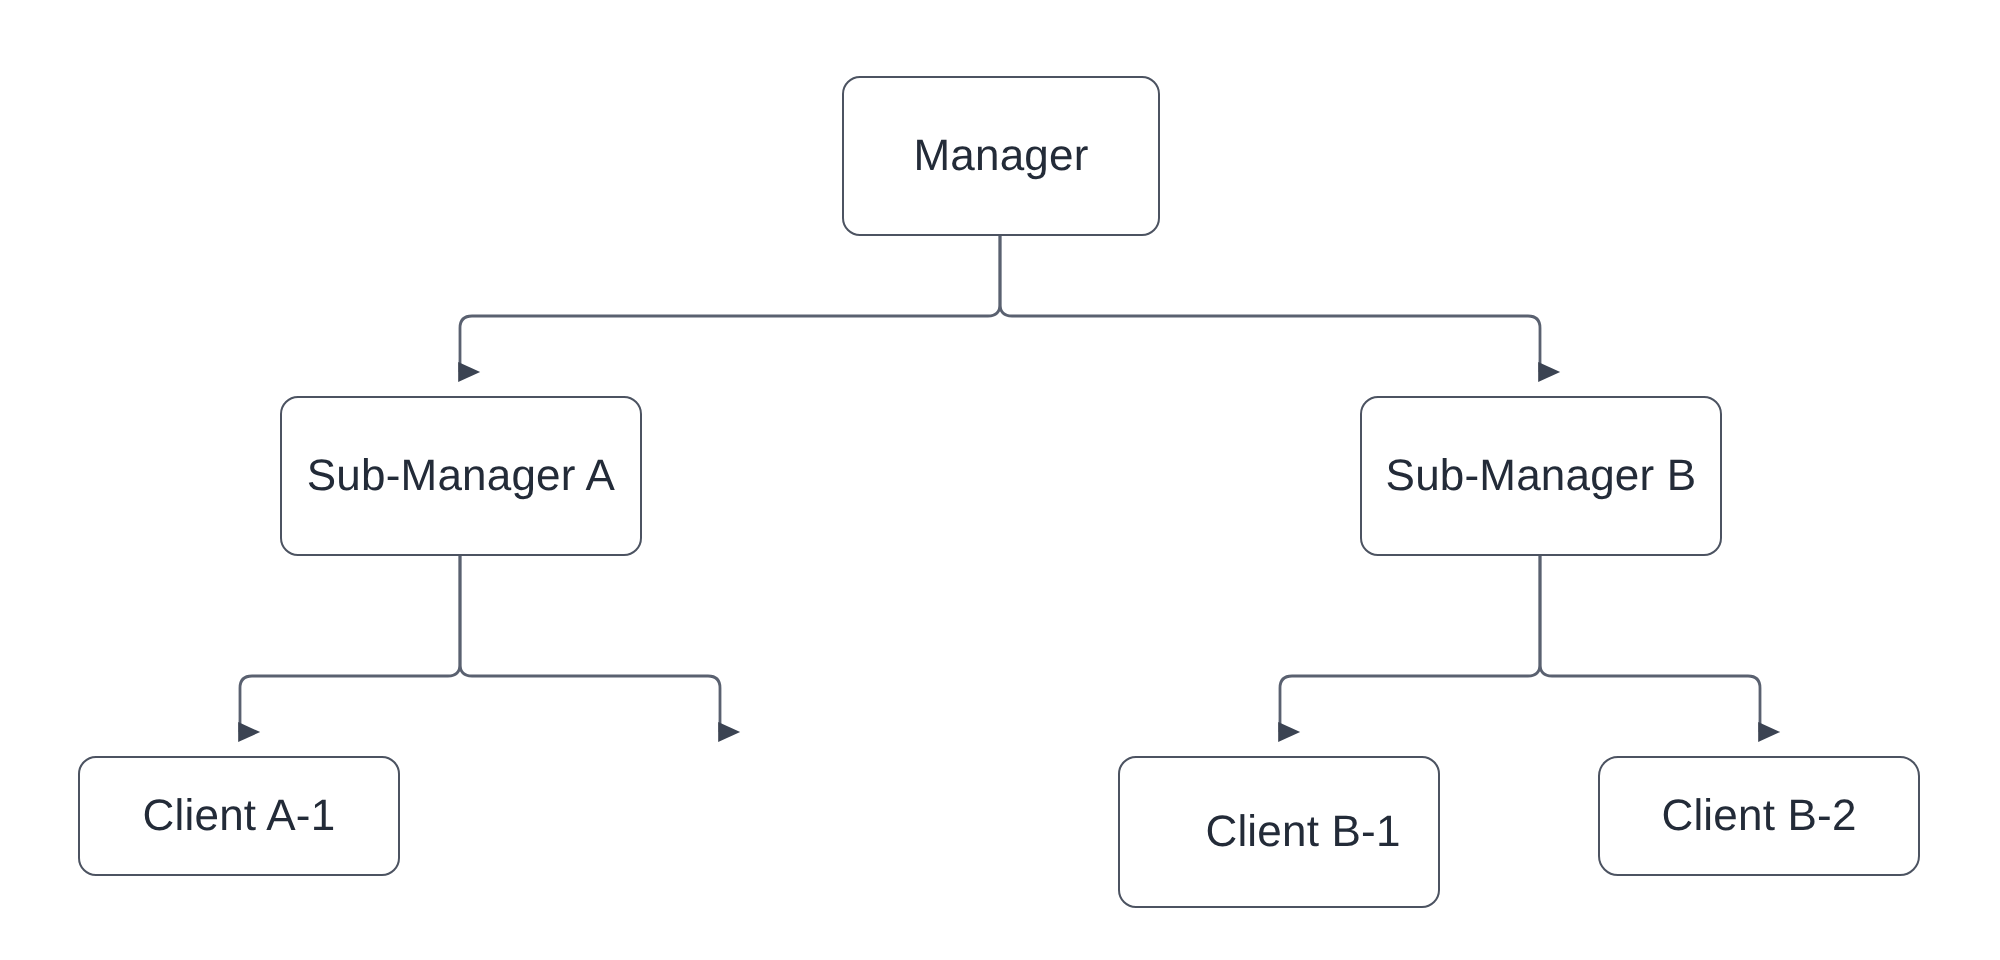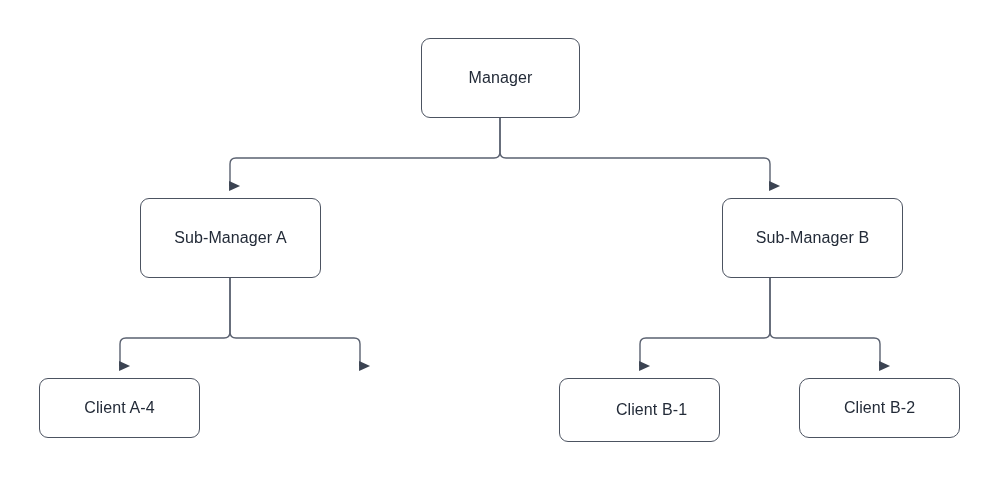--- a/index.html
+++ b/index.html
@@ -28,32 +28,32 @@
     background: #ffffff;
     border: 1.4px solid #4c5361;
     border-radius: 9px;
     display: flex;
     align-items: center;
     justify-content: center;
     z-index: 2;
   }
   .node-label {
     color: #232b38;
-    font-size: 16px;
+    font-size: 22px;
     line-height: 1;
     letter-spacing: 0.1px;
     white-space: nowrap;
     font-family: "Liberation Sans", sans-serif;
   }
   .node-root   { left: 421px; top: 38px;  width: 159px; height: 80px; }
   .node-subA   { left: 140px; top: 198px; width: 181px; height: 80px; text-align: center; }
-  .node-subB   { left: 680px; top: 198px; width: 181px; height: 80px; margin-left: 42px; }
+  .node-subB   { left: 680px; top: 198px; width: 181px; height: 80px; }
   .node-a1     { left: 39px;  top: 378px; width: 161px; height: 60px; }
   .node-a2     { left: 279px; top: 378px; width: 161px; height: 60px; }
-  .node-b1     { left: 559px; top: 378px; width: 161px; height: 64px; padding-left: 24px; }
+  .node-b1     { left: 559px; top: 378px; width: 161px; height: 76px; padding-left: 24px; }
   .node-b2     { left: 799px; top: 378px; width: 161px; height: 60px; border-radius: 10px; }
 </style>
 </head>
 <body>
 
 <div id="canvas">
 
   <svg id="edges" viewBox="0 0 1000 480" xmlns="http://www.w3.org/2000/svg">
     <defs>
       <marker id="arrow" viewBox="0 0 12 12" refX="6" refY="11" markerWidth="11" markerHeight="13" orient="auto-start-reverse" markerUnits="userSpaceOnUse">
@@ -79,21 +79,21 @@
 
   <div class="node node-subA">
     <span class="node-label">Sub-Manager A</span>
   </div>
 
   <div class="node node-subB">
     <span class="node-label">Sub-Manager B</span>
   </div>
 
   <div class="node node-a1">
-    <span class="node-label">Client A-4</span>
+    <span class="node-label">Client A-1</span>
   </div>
 
 
   <div class="node node-b1">
     <span class="node-label">Client B-1</span>
   </div>
 
   <div class="node node-b2">
     <span class="node-label">Client B-2</span>
   </div>

